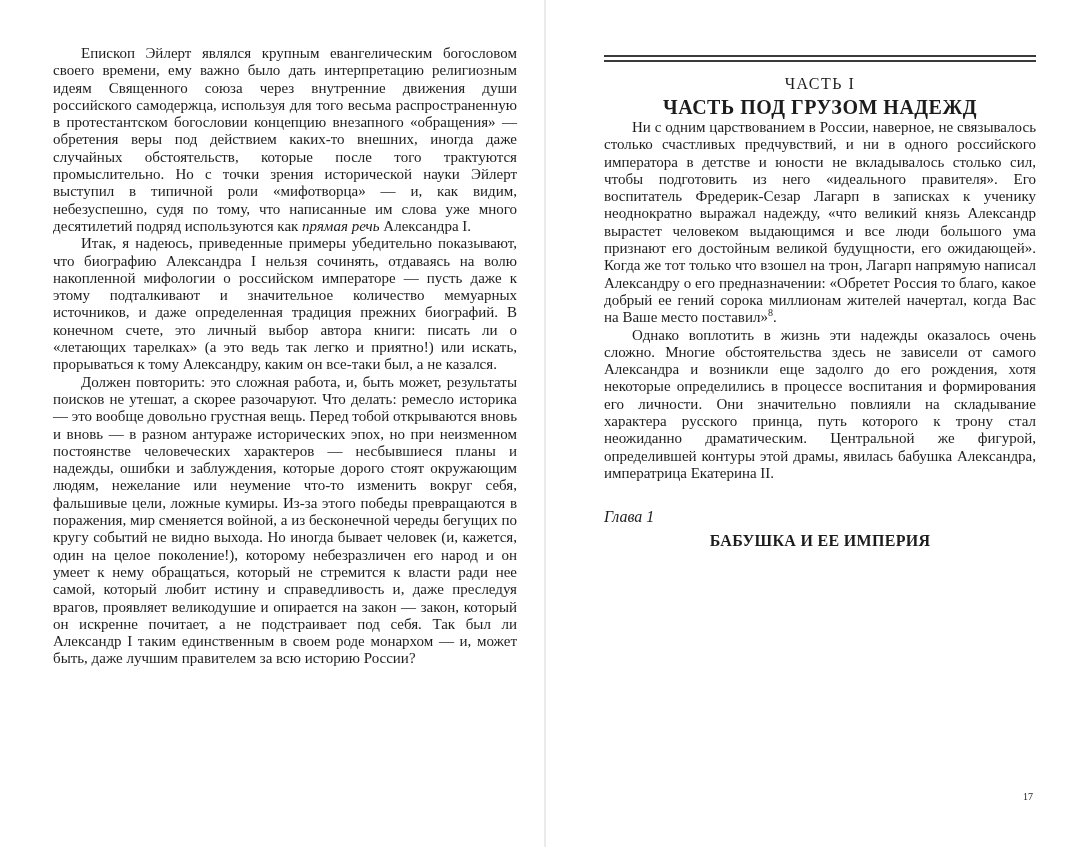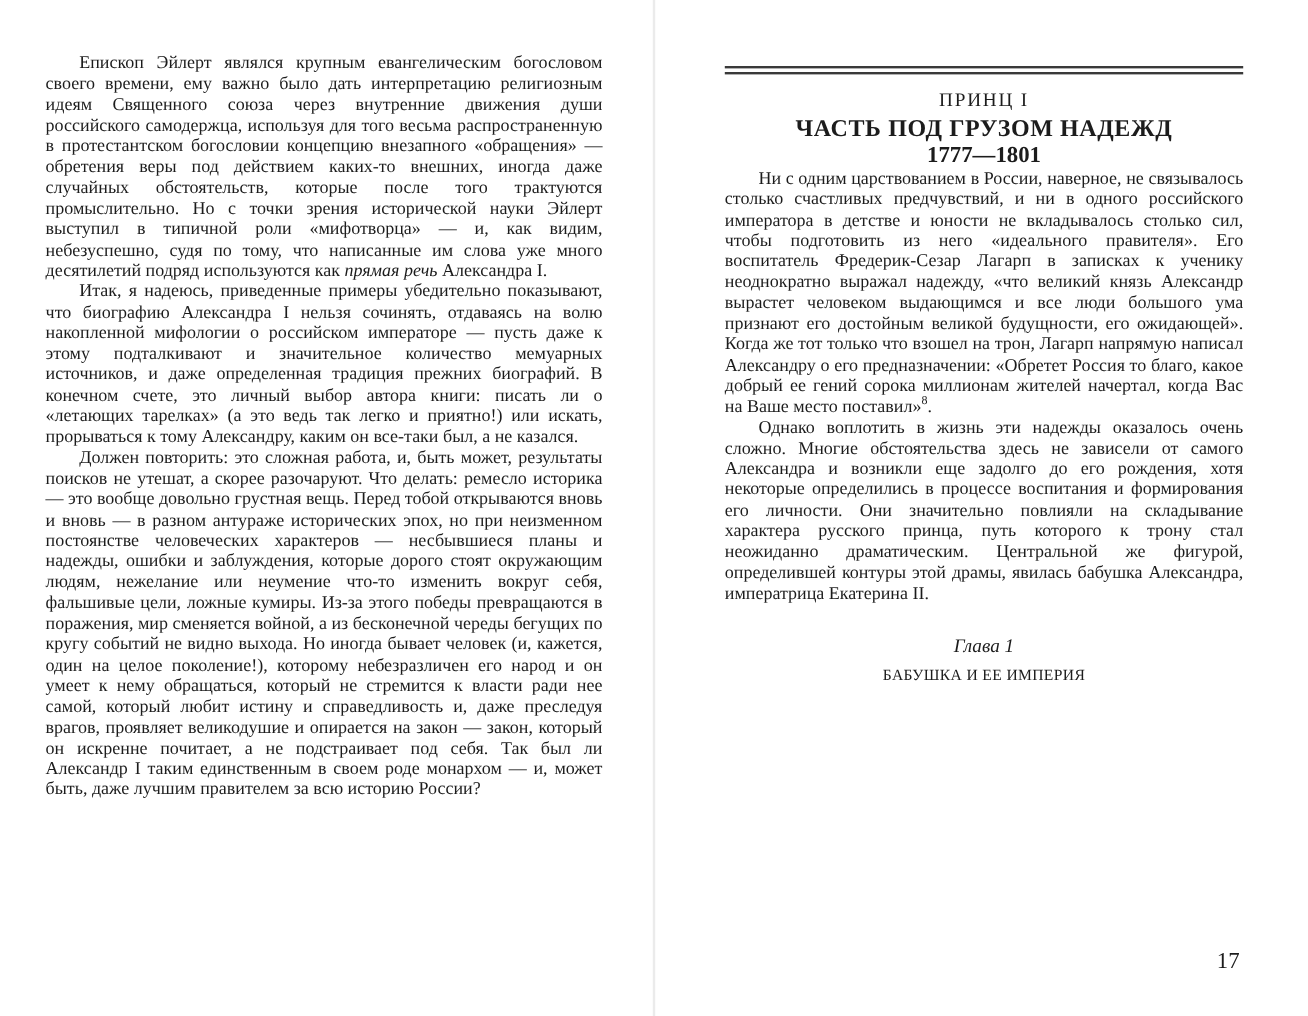--- a/index.html
+++ b/index.html
@@ -19,21 +19,21 @@
     top: 0;
     width: 2px;
     height: 847px;
     background: #ebebeb;
   }
   .page {
     position: absolute;
     top: 0;
   }
   .page-left {
-    left: 38px;
+    left: 53px;
     top: 45px;
     width: 464px;
   }
   .page-right {
     left: 604px;
     top: 0;
     width: 432px;
     height: 847px;
   }
   .body-text {
@@ -75,61 +75,59 @@
   }
   .part-years {
     text-align: center;
     font-size: 19px;
     font-weight: bold;
     line-height: 22px;
   }
   .right-body-1 { }
   .chapter-label {
     margin-top: 26px;
-    text-align: center;
     font-style: italic;
     font-size: 16px;
     line-height: 18px;
   }
   .chapter-title {
     margin-top: 5px;
     text-align: center;
-    font-size: 13px;
-    font-weight: normal;
+    font-size: 16px;
+    font-weight: bold;
     letter-spacing: 0.3px;
     line-height: 20px;
   }
   .right-body-2 { margin-top: 18px; }
   .page-number {
     position: absolute;
     top: 791px;
     right: 3px;
-    font-size: 19px;
+    font-size: 10px;
   }
 </style>
 </head>
 <body>
 
 <div class="spread">
 
   <div class="gutter-line"></div>
 
   <div class="page page-left body-text">
     <p><span>Епископ Эйлерт являлся крупным евангелическим богословом своего времени, ему важно было дать интерпретацию религиозным идеям Священного союза через внутренние движения души российского самодержца, используя для того весьма распространенную в протестантском богословии концепцию внезапного «обращения» — обретения веры под действием каких-то внешних, иногда даже случайных обстоятельств, которые после того трактуются промыслительно. Но с точки зрения исторической науки Эйлерт выступил в типичной роли «мифотворца» — и, как видим, небезуспешно, судя по тому, что написанные им слова уже много десятилетий подряд используются как </span><span class="em">прямая речь</span><span> Александра I.</span></p>
     <p>Итак, я надеюсь, приведенные примеры убедительно показывают, что биографию Александра I нельзя сочинять, отдаваясь на волю накопленной мифологии о российском императоре — пусть даже к этому подталкивают и значительное количество мемуарных источников, и даже определенная традиция прежних биографий. В конечном счете, это личный выбор автора книги: писать ли о «летающих тарелках» (а это ведь так легко и приятно!) или искать, прорываться к тому Александру, каким он все-таки был, а не казался.</p>
     <p>Должен повторить: это сложная работа, и, быть может, результаты поисков не утешат, а скорее разочаруют. Что делать: ремесло историка — это вообще довольно грустная вещь. Перед тобой открываются вновь и вновь — в разном антураже исторических эпох, но при неизменном постоянстве человеческих характеров — несбывшиеся планы и надежды, ошибки и заблуждения, которые дорого стоят окружающим людям, нежелание или неумение что-то изменить вокруг себя, фальшивые цели, ложные кумиры. Из-за этого победы превращаются в поражения, мир сменяется войной, а из бесконечной череды бегущих по кругу событий не видно выхода. Но иногда бывает человек (и, кажется, один на целое поколение!), которому небезразличен его народ и он умеет к нему обращаться, который не стремится к власти ради нее самой, который любит истину и справедливость и, даже преследуя врагов, проявляет великодушие и опирается на закон — закон, который он искренне почитает, а не подстраивает под себя. Так был ли Александр I таким единственным в своем роде монархом — и, может быть, даже лучшим правителем за всю историю России?</p>
   </div>
 
   <div class="page page-right">
 
     <div class="part-rule"></div>
 
-    <div class="part-label">ПРИНЦ I</div>
+    <div class="part-label">ЧАСТЬ I</div>
     <div class="part-title">ЧАСТЬ ПОД ГРУЗОМ НАДЕЖД</div>
-    <div class="part-years">1777—1801</div>
 
     <div class="body-text right-body-1">
       <p><span>Ни с одним царствованием в России, наверное, не связывалось столько счастливых предчувствий, и ни в одного российского императора в детстве и юности не вкладывалось столько сил, чтобы подготовить из него «идеального правителя». Его воспитатель Фредерик-Сезар Лагарп в записках к ученику неоднократно выражал надежду, «что великий князь Александр вырастет человеком выдающимся и все люди большого ума признают его достойным великой будущности, его ожидающей». Когда же тот только что взошел на трон, Лагарп напрямую написал Александру о его предназначении: «Обретет Россия то благо, какое добрый ее гений сорока миллионам жителей начертал, когда Вас на Ваше место поставил»</span><sup class="footnote">8</sup><span>.</span></p>
       <p>Однако воплотить в жизнь эти надежды оказалось очень сложно. Многие обстоятельства здесь не зависели от самого Александра и возникли еще задолго до его рождения, хотя некоторые определились в процессе воспитания и формирования его личности. Они значительно повлияли на складывание характера русского принца, путь которого к трону стал неожиданно драматическим. Центральной же фигурой, определившей контуры этой драмы, явилась бабушка Александра, императрица Екатерина II.</p>
     </div>
 
     <div class="chapter-label">Глава 1</div>
     <div class="chapter-title">БАБУШКА И ЕЕ ИМПЕРИЯ</div>
 
 

